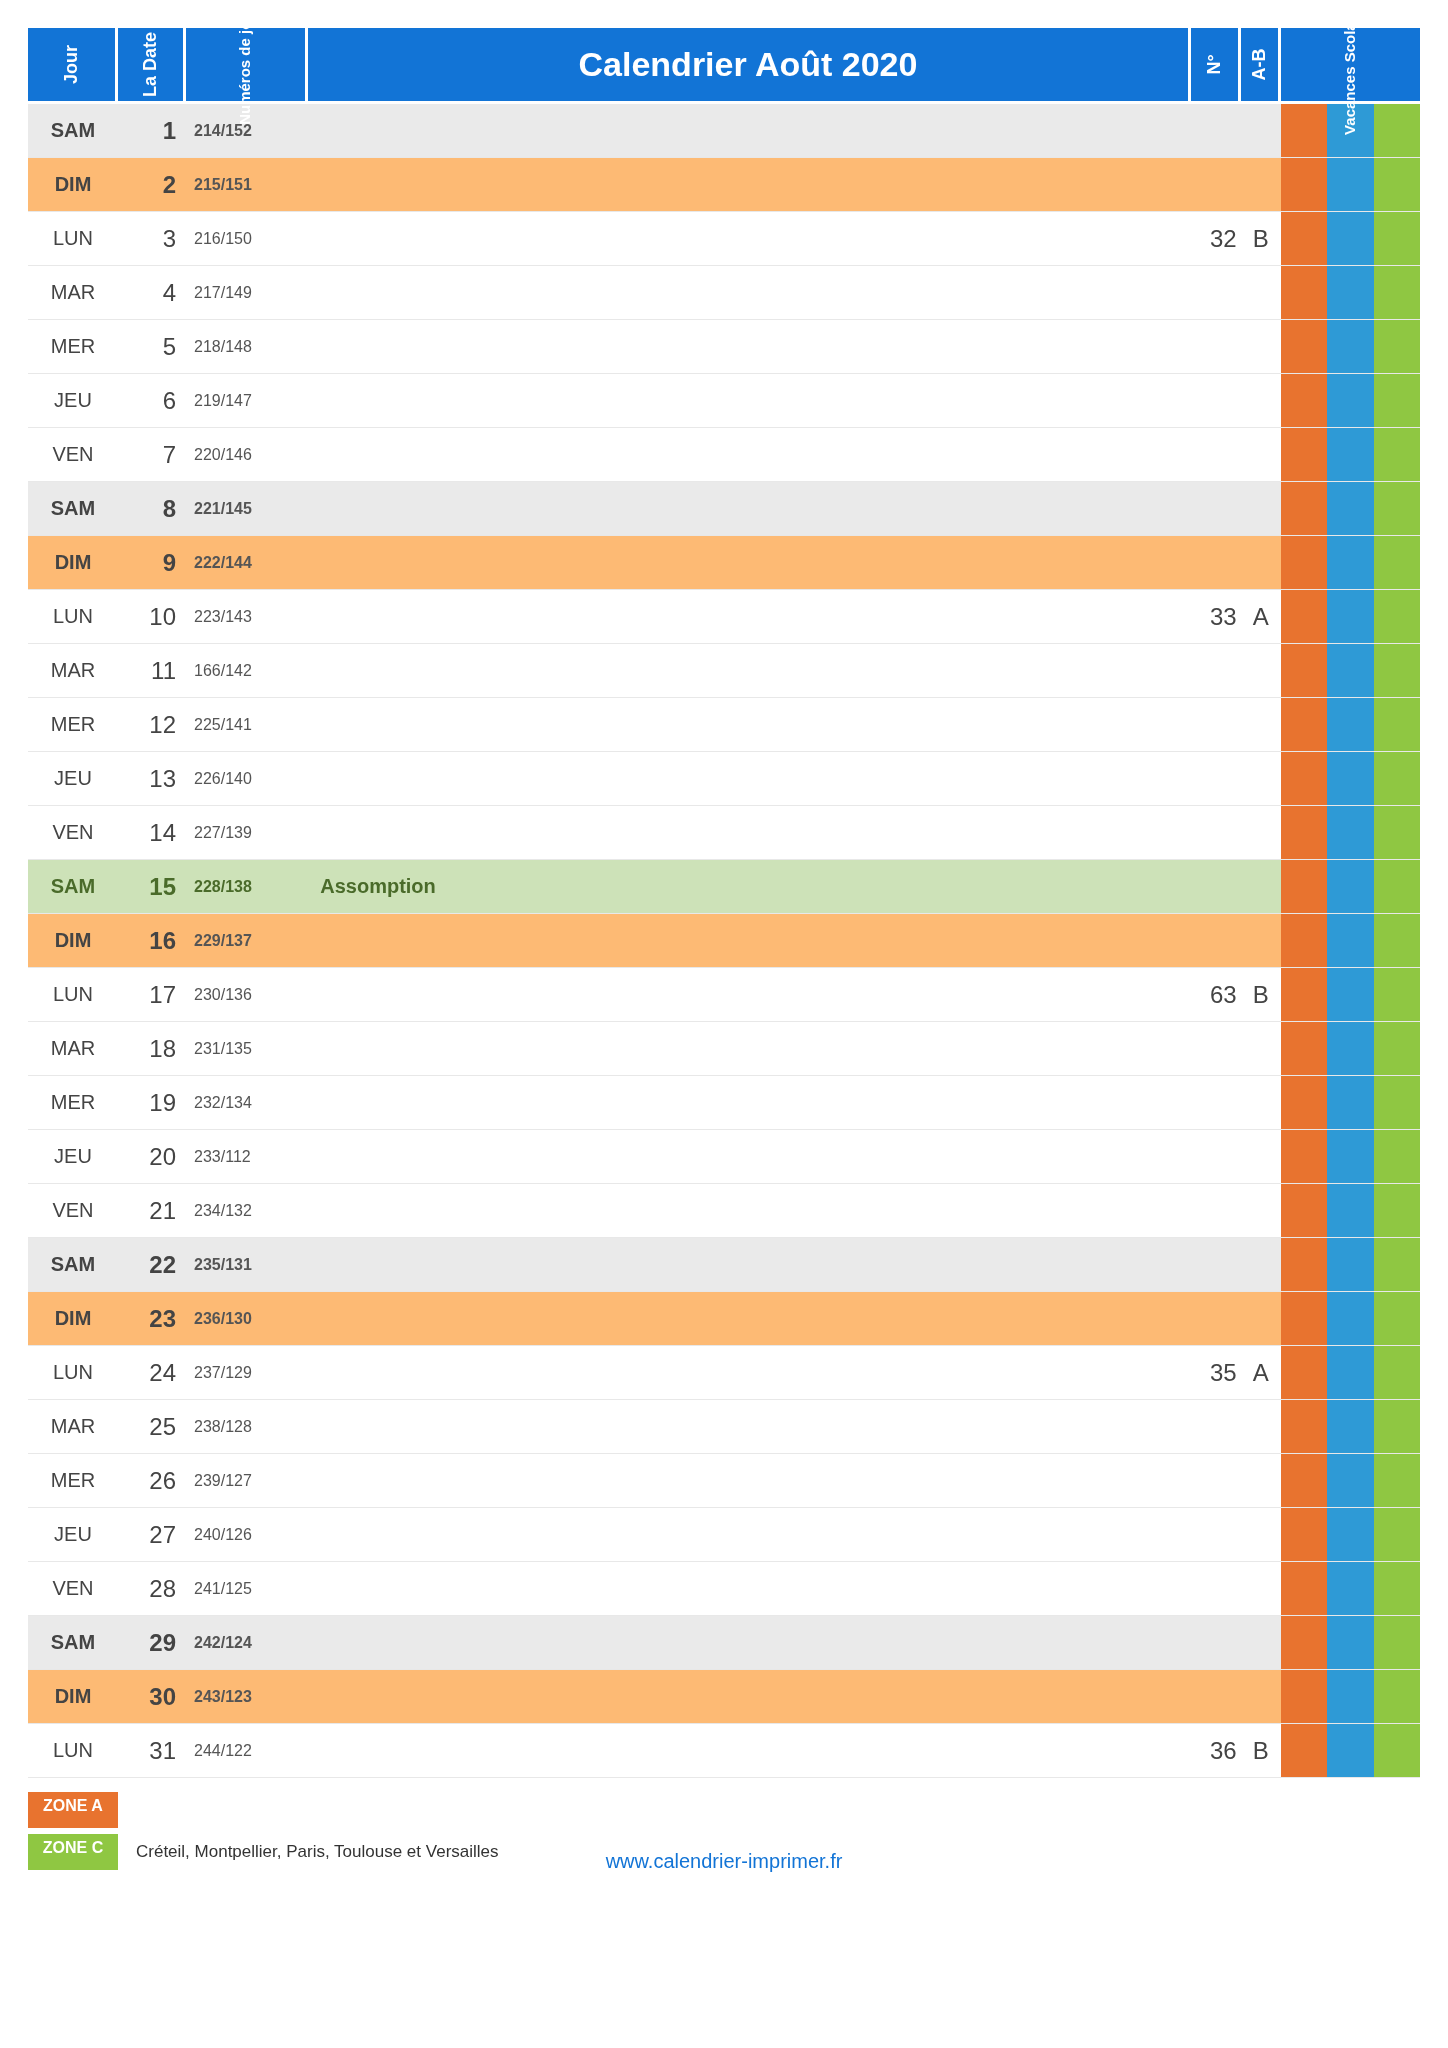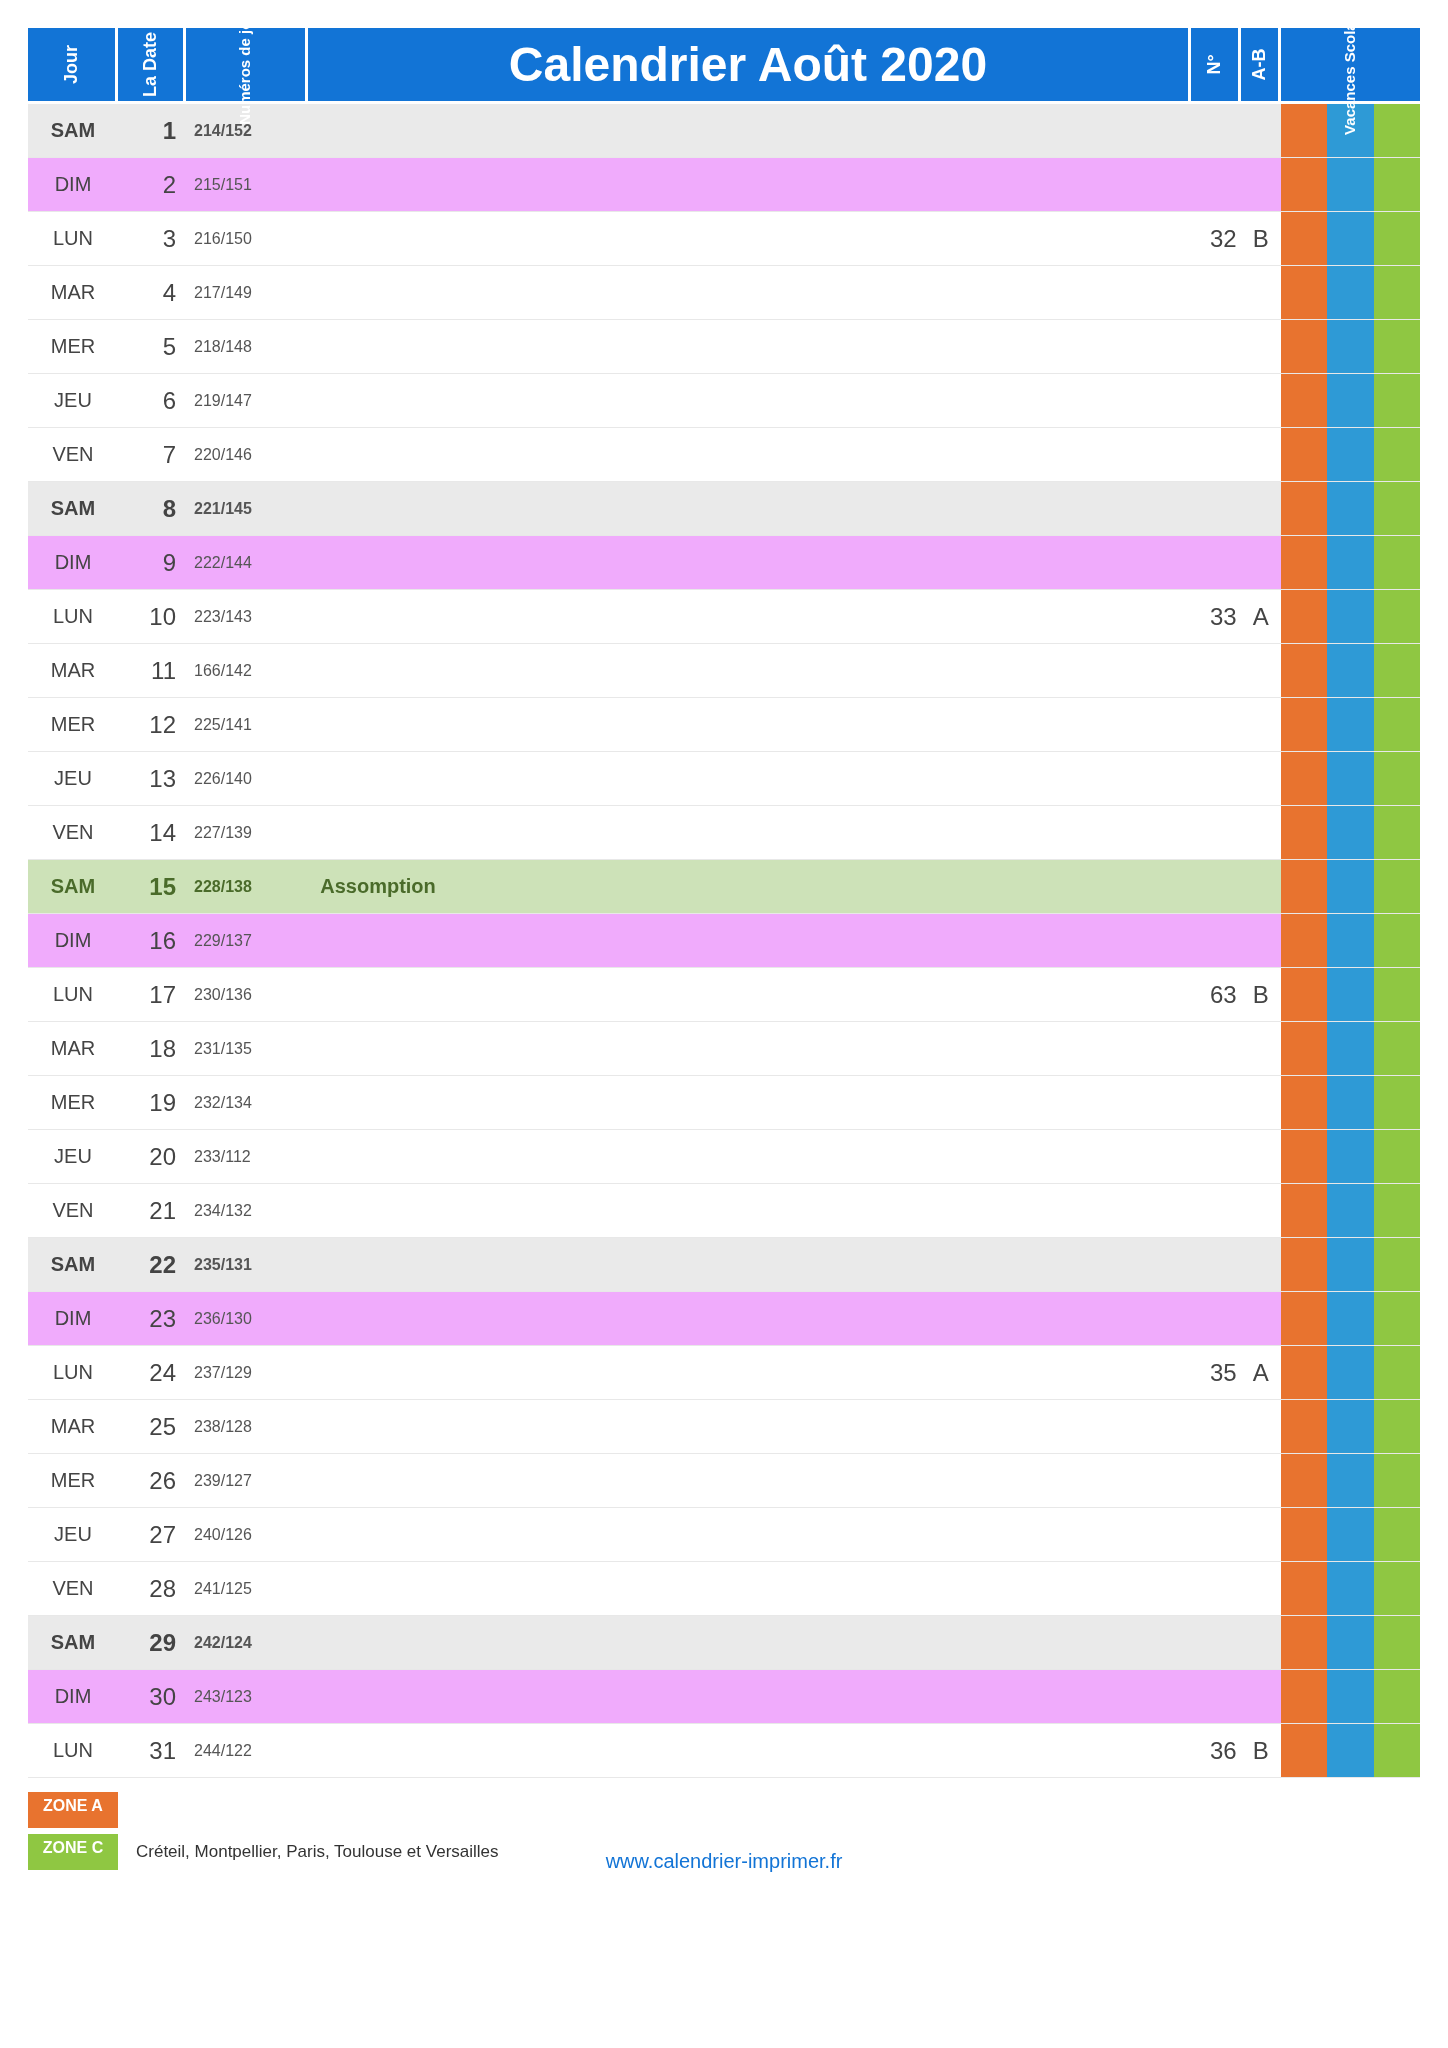--- a/index.html
+++ b/index.html
@@ -25,21 +25,21 @@
     position: relative;
   }
   .hdr td:last-child { border-right: none; }
   .hdr .vert span {
     display: inline-block;
     transform: rotate(-90deg);
     white-space: nowrap;
     font-size: 18px;
   }
   .hdr .vert.small span { font-size: 15px; line-height: 1.1; }
-  .hdr .title { font-size: 48px; font-weight: bold; }
+  .hdr .title { font-size: 34px; font-weight: bold; }
   .col-jour   { width: 90px; }
   .col-date   { width: 60px; }
   .col-num    { width: 100px; }
   .col-event  { }
   .col-wk     { width: 50px; }
   .col-ab     { width: 40px; }
   .col-vac    { width: 52px; }
 
   .row td {
     height: 54px;
@@ -48,21 +48,21 @@
   }
   .row .c-jour  { text-align: center; font-size: 20px; color: #444; }
   .row .c-date  { text-align: right; font-size: 24px; color: #444; padding-right: 10px; }
   .row .c-num   { text-align: left; font-size: 16px; color: #555; padding-left: 8px; }
   .row .c-evt   { text-align: left; font-size: 20px; color: #444; padding-left: 12px; }
   .row .c-wk    { text-align: right; font-size: 24px; color: #444; padding-right: 4px; }
   .row .c-ab    { text-align: center; font-size: 24px; color: #444; }
   .row .c-vac   { padding: 0; }
 
   .row.sat td { background: #eaeaea; font-weight: bold; }
-  .row.sun td { background: #f0abfc; font-weight: normal; }
+  .row.sun td { background: #fdba74; font-weight: bold; }
   .row.holiday td { background: #cde2b8; font-weight: bold; color: #4a6b2a; }
   .row.holiday .c-jour, .row.holiday .c-date, .row.holiday .c-num, .row.holiday .c-evt { color: #4a6b2a; }
 
   .vac-wrap { display: flex; height: 100%; width: 100%; }
   .vac-a, .vac-b, .vac-c { flex: 1; height: 100%; }
   .za { background: #e8732f; }
   .zb { background: #2e9ad6; }
   .zc { background: #8fc742; }
 
   .legend { margin-top: 14px; font-size: 17px; color: #333; }

